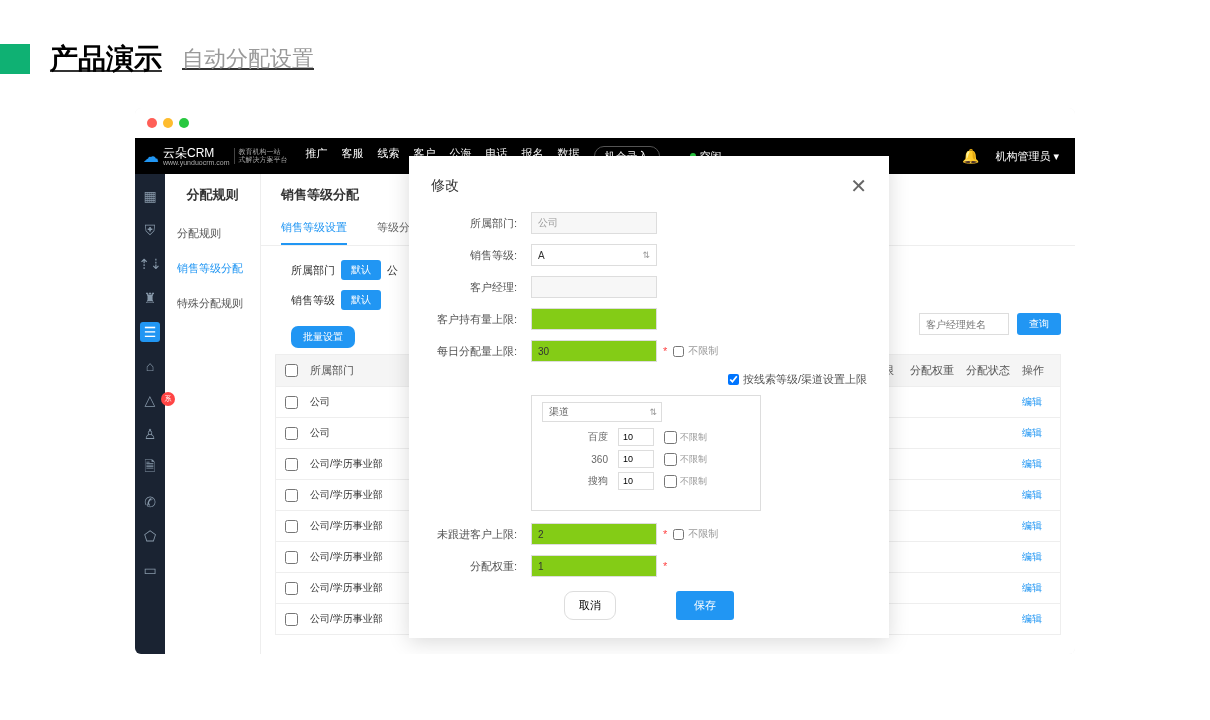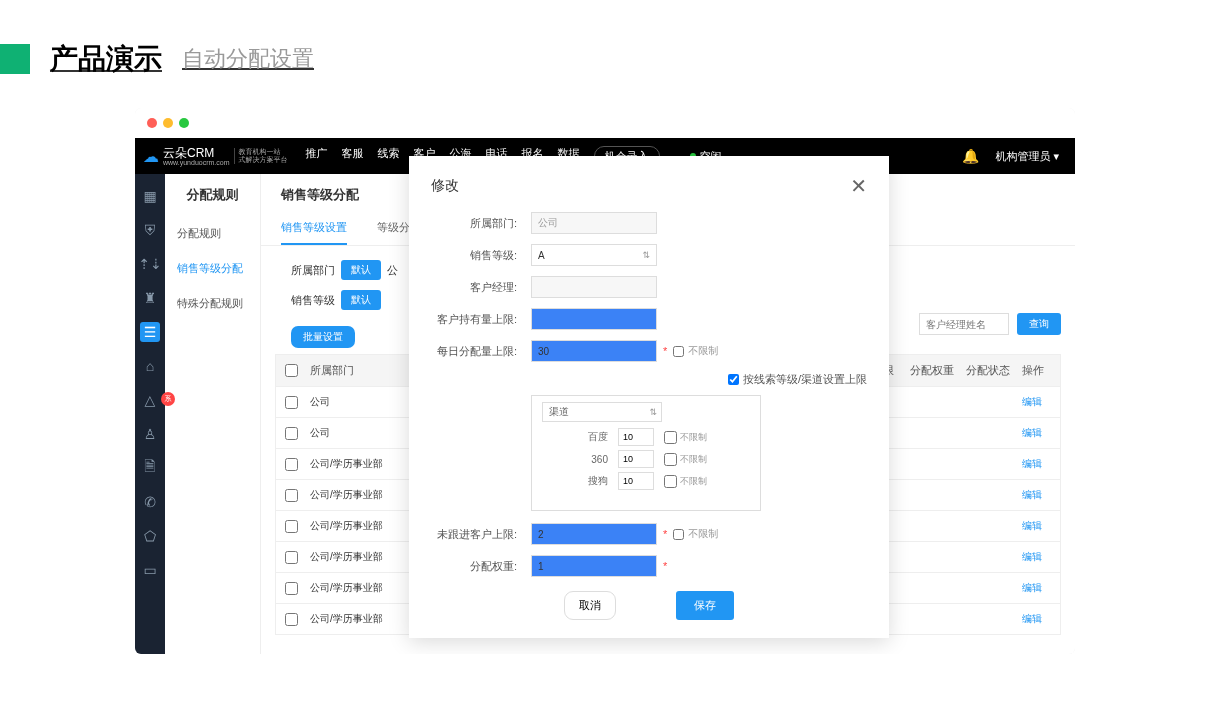--- a/index.html
+++ b/index.html
@@ -63,21 +63,21 @@
 .table-row { display: flex; border: 1px solid #eee; border-top: none; font-size: 10px; background: #fff; }
 .action-link { color: #2196f3; cursor: pointer; font-size: 10px; }
 .blurred { filter: blur(2px); color: #666; }
 .modal { position: absolute; left: 274px; top: 48px; width: 480px; background: #fff; box-shadow: 0 4px 20px rgba(0,0,0,0.15); padding: 18px 22px; z-index: 100; }
 .modal-header { display: flex; justify-content: space-between; align-items: center; margin-bottom: 14px; }
 .modal-title { font-size: 14px; color: #333; }
 .modal-close { font-size: 20px; color: #666; cursor: pointer; }
 .form-row { display: flex; align-items: center; margin-bottom: 10px; font-size: 11px; }
 .form-label { width: 100px; text-align: right; padding-right: 14px; color: #555; }
 .form-input { width: 126px; height: 22px; border: 1px solid #ddd; padding: 0 6px; font-size: 10px; background: #f7f7f7; color: #999; }
-.form-input.white { background: #3b82f6; color: #333; }
+.form-input.white { background: #84cc16; color: #333; }
 .form-select { width: 126px; height: 22px; border: 1px solid #ddd; font-size: 10px; background: #fff; position: relative; padding: 0 6px; display: flex; align-items: center; }
 .form-select::after { content: "⇅"; position: absolute; right: 6px; color: #999; font-size: 9px; }
 .required { color: #ff4444; margin: 0 6px; }
 .checkbox-wrap { display: inline-flex; align-items: center; gap: 4px; color: #999; font-size: 10px; }
 .checkbox-wrap input { width: 11px; height: 11px; }
 .inline-check { display: flex; align-items: center; gap: 4px; margin-left: 100px; justify-content: flex-end; }
 .inline-check input { width: 11px; height: 11px; }
 .inline-check-label { color: #555; font-size: 11px; }
 .channel-box { margin-left: 100px; width: 230px; border: 1px solid #ddd; padding: 6px 10px 16px; }
 .channel-select { width: 120px; height: 20px; border: 1px solid #ddd; font-size: 10px; padding: 0 6px; position: relative; display: flex; align-items: center; color: #666; margin-bottom: 6px; }

